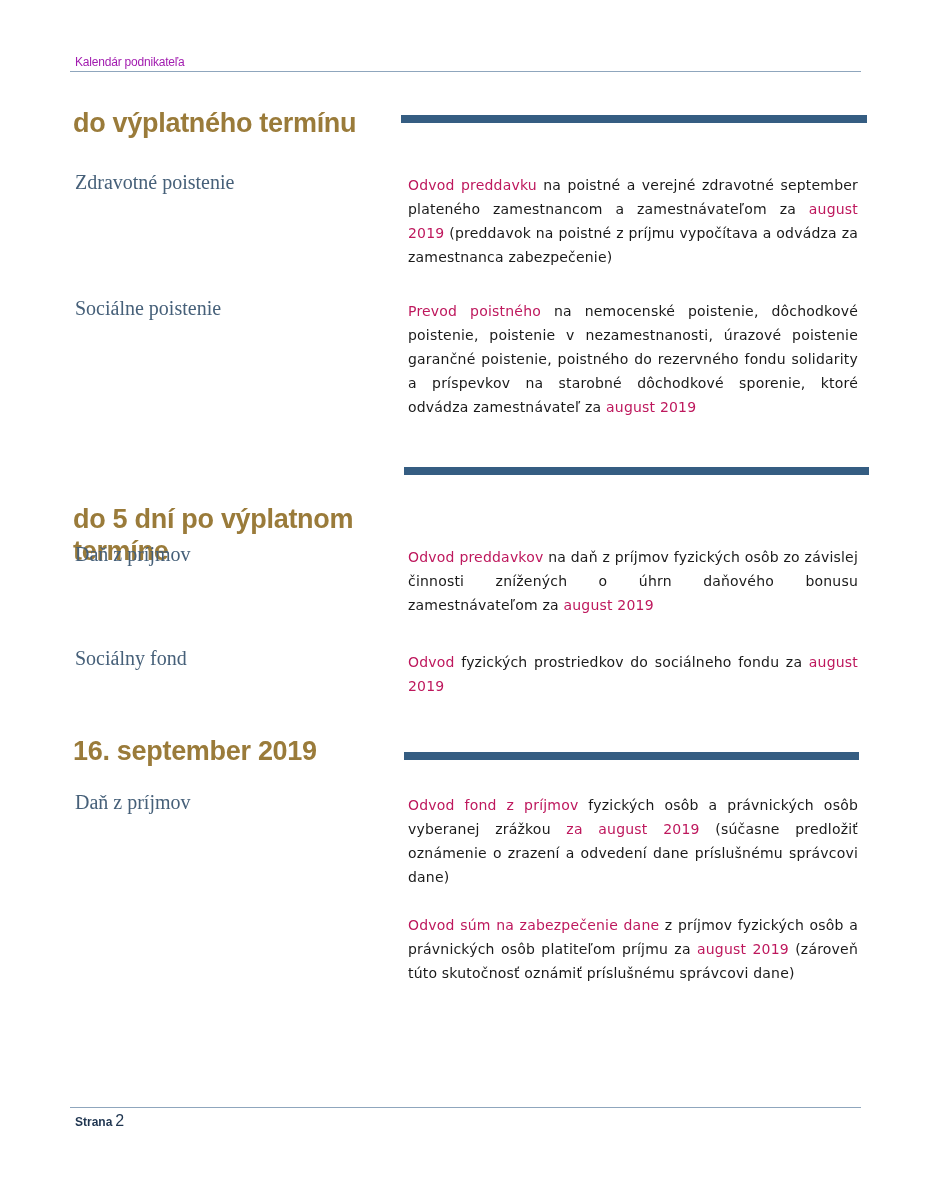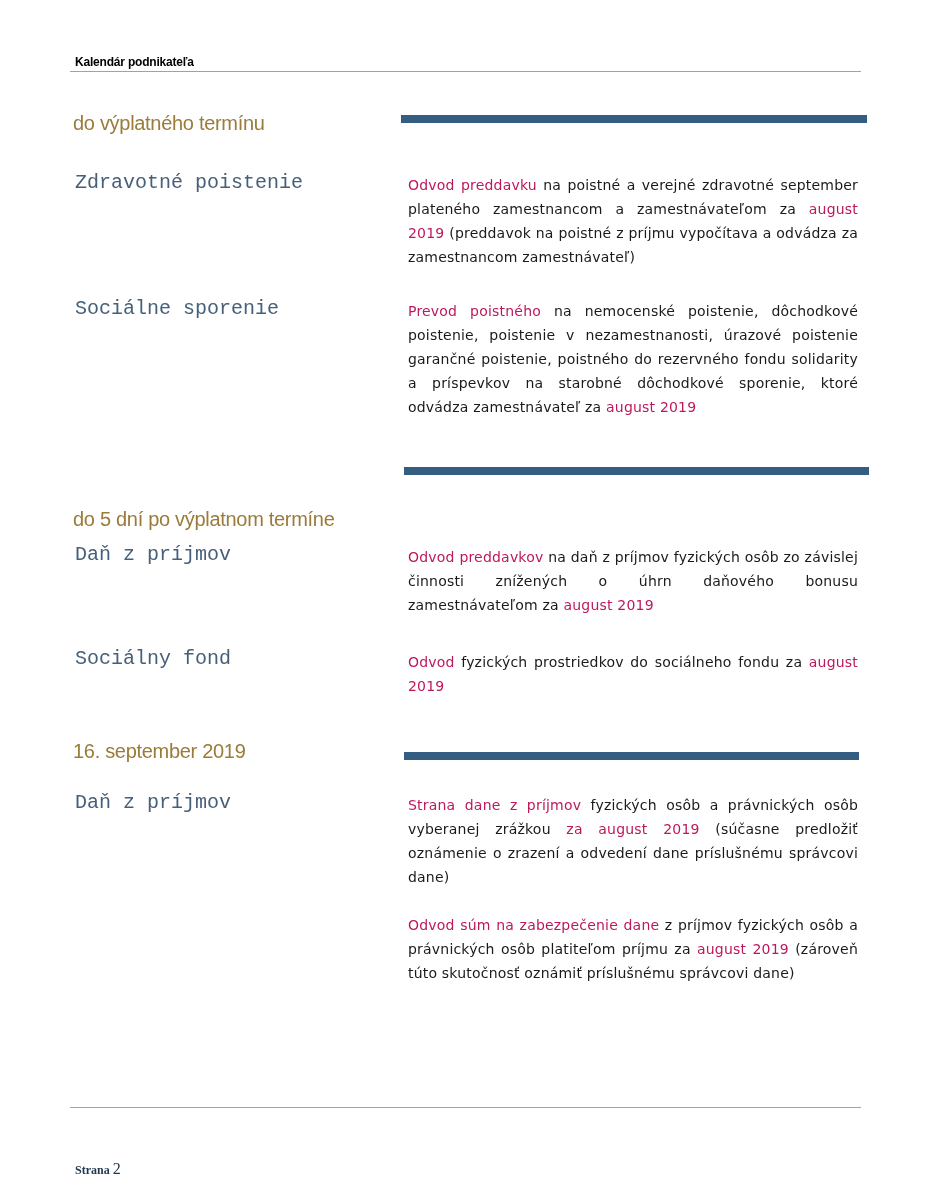--- a/index.html
+++ b/index.html
@@ -1,57 +1,57 @@
 <!DOCTYPE html>
 <html><head>
 <meta charset="utf-8">
 <style>
   html, body { margin: 0; padding: 0; background: #ffffff; }
   body { width: 927px; height: 1200px; position: relative; overflow: hidden; font-family: "DejaVu Sans", sans-serif; }
-  .header-title { position: absolute; left: 75px; top: 55px; font-family: "Liberation Sans Narrow","Liberation Sans", sans-serif; font-weight: bold; font-size: 12px; color: #000000; letter-spacing: -0.2px; }
+  .header-title { position: absolute; left: 75px; top: 55px; font-family: "Liberation Sans Narrow","Liberation Sans", sans-serif; font-weight: normal; font-size: 12px; color: #a21caf; letter-spacing: -0.2px; }
   .header-rule { position: absolute; left: 70px; top: 71px; width: 791px; height: 0; border-top: 1.5px solid #8fa6bd; }
-  .section-title { position: absolute; left: 73px; font-family: "Liberation Sans", sans-serif; font-weight: normal; font-size: 20px; line-height: 32px; color: #9a7b3a; letter-spacing: -0.3px; }
+  .section-title { position: absolute; left: 73px; font-family: "Liberation Sans", sans-serif; font-weight: bold; font-size: 27px; line-height: 32px; color: #9a7b3a; letter-spacing: -0.3px; }
   .section-bar { position: absolute; height: 8px; background: #355d82; }
-  .item-label { position: absolute; left: 75px; font-family: Liberation Mono, monospace; font-size: 20px; color: #466079; letter-spacing: 0px; }
+  .item-label { position: absolute; left: 75px; font-family: Liberation Serif, serif; font-size: 20px; color: #466079; letter-spacing: 0px; }
   .item-text { position: absolute; left: 408px; width: 450px; font-family: "DejaVu Sans", sans-serif; font-size: 14px; line-height: 24px; color: #1a1a1a; text-align: justify; letter-spacing: 0.2px; }
   .hl { color: #be185d; }
   .footer-rule { position: absolute; left: 70px; top: 1107px; width: 791px; height: 0; border-top: 1.5px solid #8fa6bd; }
-  .footer { position: absolute; left: 75px; top: 1112px; color: #1f3550; font-family: Liberation Serif, serif; margin-top: 48px; }
+  .footer { position: absolute; left: 75px; top: 1112px; color: #1f3550; font-family: Liberation Sans, sans-serif; }
   .footer .lbl { font-size: 12px; font-weight: bold; }
   .footer .num { font-size: 16px; margin-left: 3px; }
 </style>
 </head>
 <body>
 
 <div>
   <div class="header-title">Kalendár podnikateľa</div>
   <div class="header-rule"></div>
 </div>
 
 <div class="section-title" style="top:107px;">do výplatného termínu</div>
 <div class="section-bar" style="left:401px; top:115px; width:466px;"></div>
 
 <div class="item-label" style="top:171px;">Zdravotné poistenie</div>
-<div class="item-text" style="top:173px;"><span class="hl">Odvod preddavku</span><span> na poistné a verejné zdravotné september plateného zamestnancom a zamestnávateľom za </span><span class="hl">august 2019</span><span> (preddavok na poistné z príjmu vypočítava a odvádza za zamestnancom zamestnávateľ)</span></div>
+<div class="item-text" style="top:173px;"><span class="hl">Odvod preddavku</span><span> na poistné a verejné zdravotné september plateného zamestnancom a zamestnávateľom za </span><span class="hl">august 2019</span><span> (preddavok na poistné z príjmu vypočítava a odvádza za zamestnanca zabezpečenie)</span></div>
 
-<div class="item-label" style="top:297px;">Sociálne sporenie</div>
+<div class="item-label" style="top:297px;">Sociálne poistenie</div>
 <div class="item-text" style="top:299px;"><span class="hl">Prevod poistného</span><span> na nemocenské poistenie, dôchodkové poistenie, poistenie v nezamestnanosti, úrazové poistenie garančné poistenie, poistného do rezervného fondu solidarity a príspevkov na starobné dôchodkové sporenie, ktoré odvádza zamestnávateľ za </span><span class="hl">august 2019</span></div>
 
 <div class="section-title" style="top:455px; width:310px;margin-top:48px;">do 5 dní po výplatnom termíne</div>
 <div class="section-bar" style="left:404px; top:467px; width:465px;"></div>
 
 <div class="item-label" style="top:543px;">Daň z príjmov</div>
 <div class="item-text" style="top:545px;"><span class="hl">Odvod preddavkov</span><span> na daň z príjmov fyzických osôb zo závislej činnosti znížených o úhrn daňového bonusu zamestnávateľom za </span><span class="hl">august 2019</span></div>
 
 <div class="item-label" style="top:647px;">Sociálny fond</div>
 <div class="item-text" style="top:650px;"><span class="hl">Odvod</span><span> fyzických prostriedkov do sociálneho fondu za </span><span class="hl">august 2019</span></div>
 
 <div class="section-title" style="top:735px;">16. september 2019</div>
 <div class="section-bar" style="left:404px; top:752px; width:455px;"></div>
 
 <div class="item-label" style="top:791px;">Daň z príjmov</div>
-<div class="item-text" style="top:793px;"><span class="hl">Strana dane z príjmov</span><span> fyzických osôb a právnických osôb vyberanej zrážkou </span><span class="hl">za august 2019</span><span> (súčasne predložiť oznámenie o zrazení a odvedení dane príslušnému správcovi dane)</span></div>
+<div class="item-text" style="top:793px;"><span class="hl">Odvod fond z príjmov</span><span> fyzických osôb a právnických osôb vyberanej zrážkou </span><span class="hl">za august 2019</span><span> (súčasne predložiť oznámenie o zrazení a odvedení dane príslušnému správcovi dane)</span></div>
 <div class="item-text" style="top:913px;"><span class="hl">Odvod súm na zabezpečenie dane</span><span> z príjmov fyzických osôb a právnických osôb platiteľom príjmu za </span><span class="hl">august 2019</span><span> (zároveň túto skutočnosť oznámiť príslušnému správcovi dane)</span></div>
 
 <div class="footer-rule"></div>
 <div class="footer">
   <span class="lbl">Strana</span><span class="num">2</span>
 </div>
 
 </body></html>

